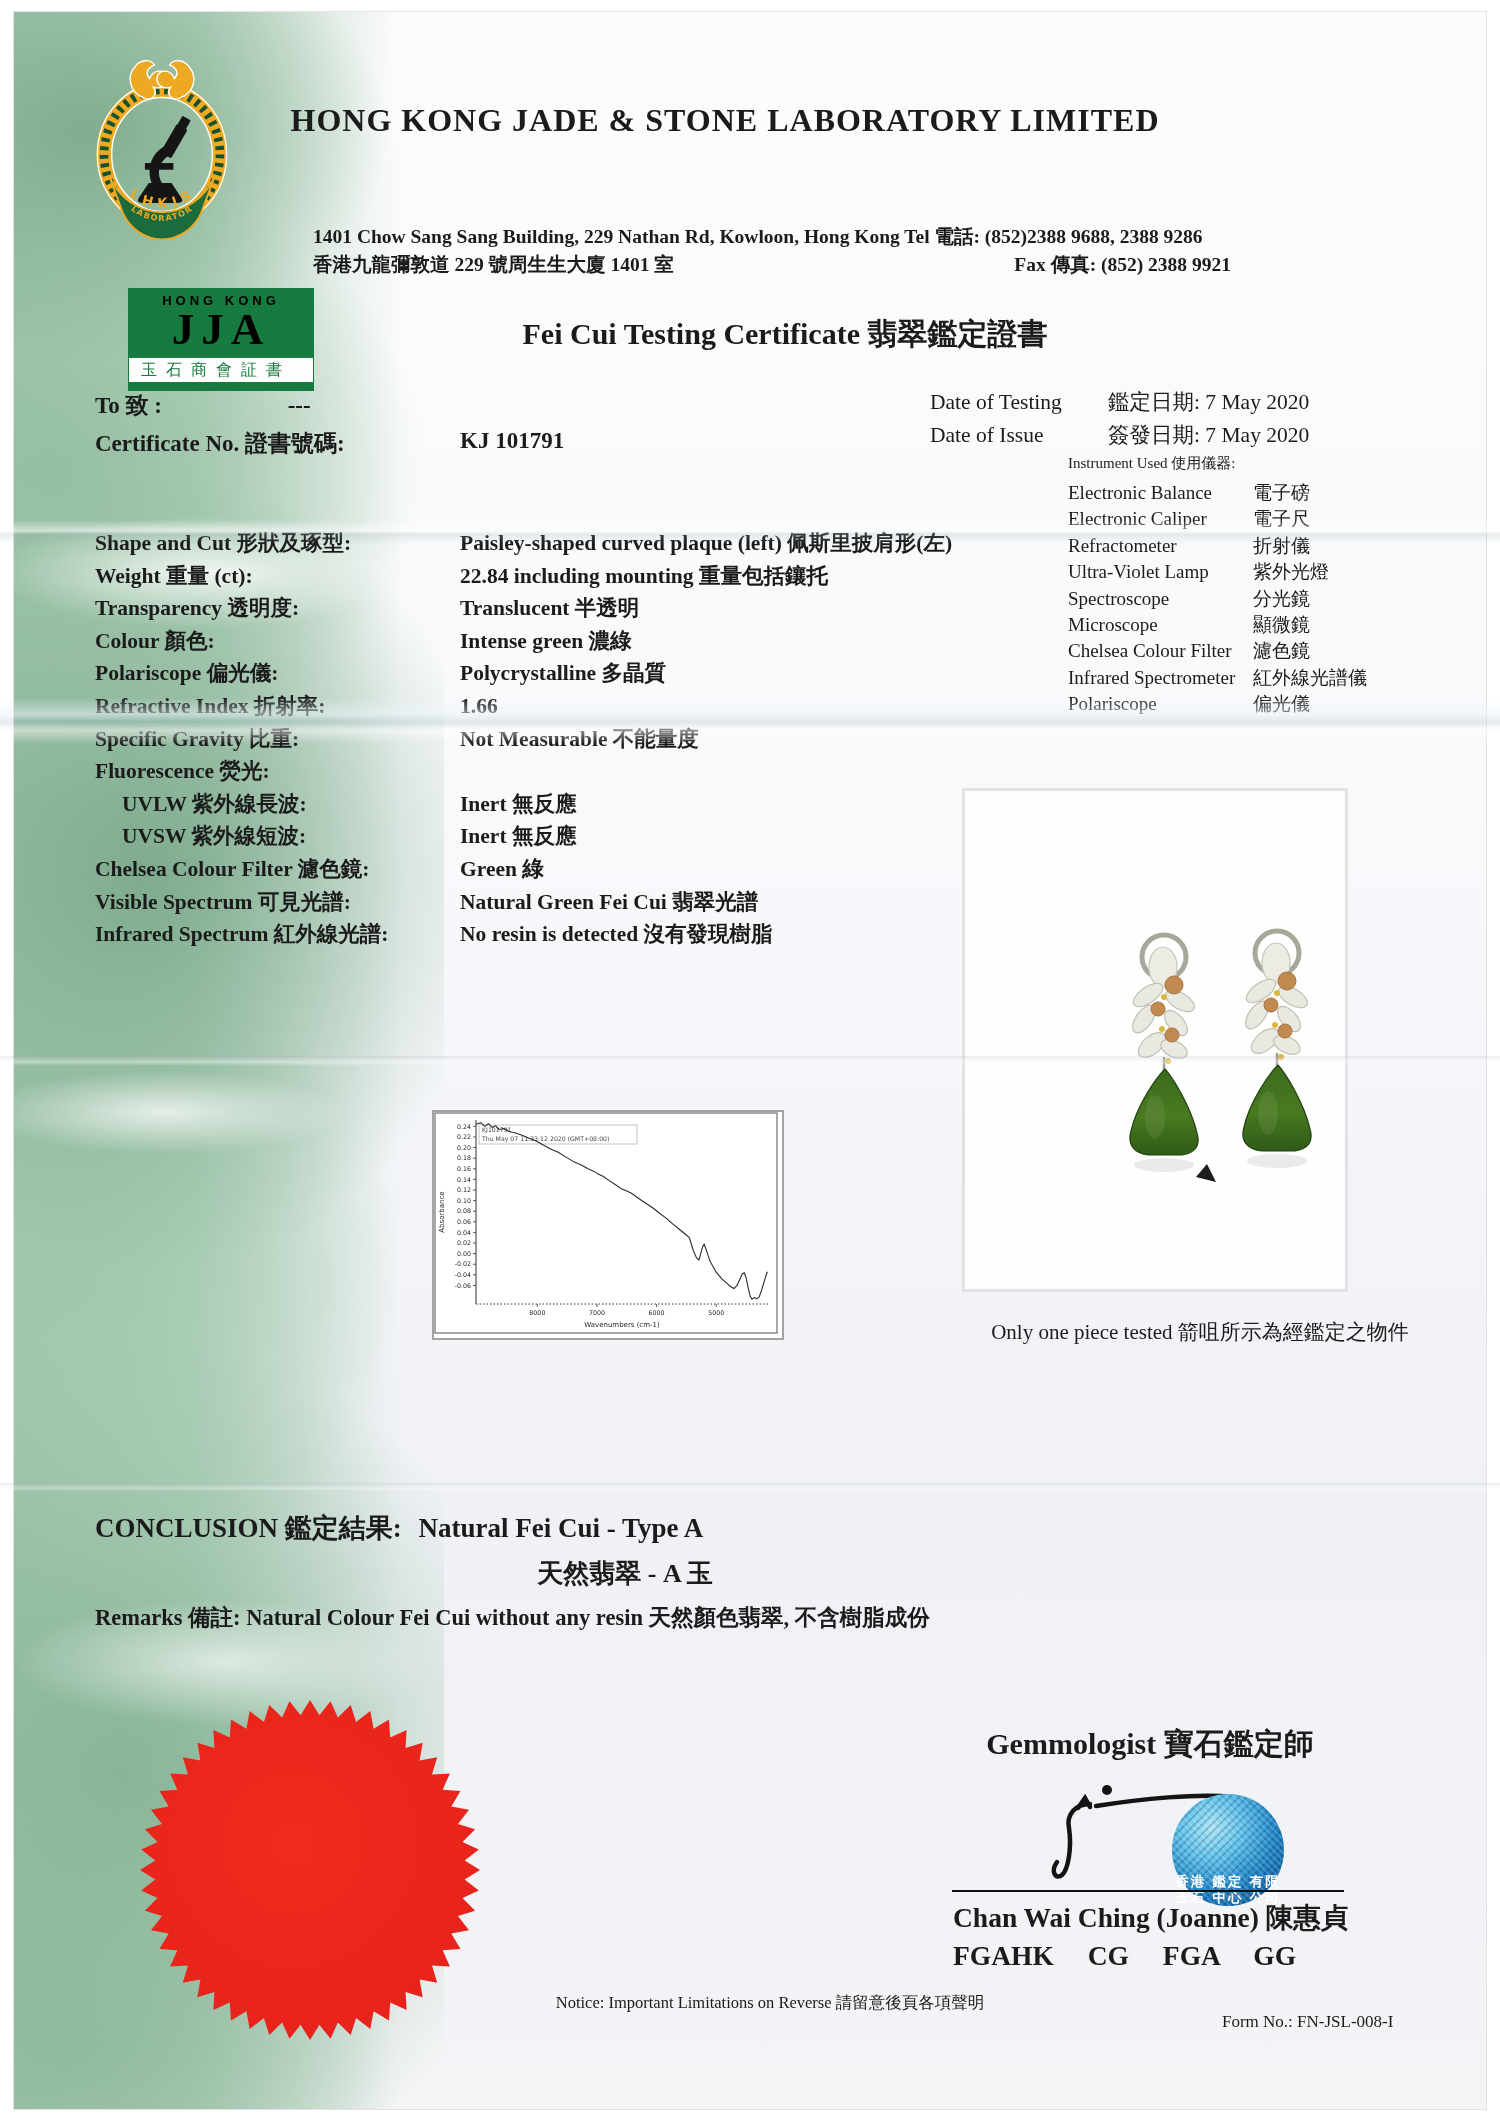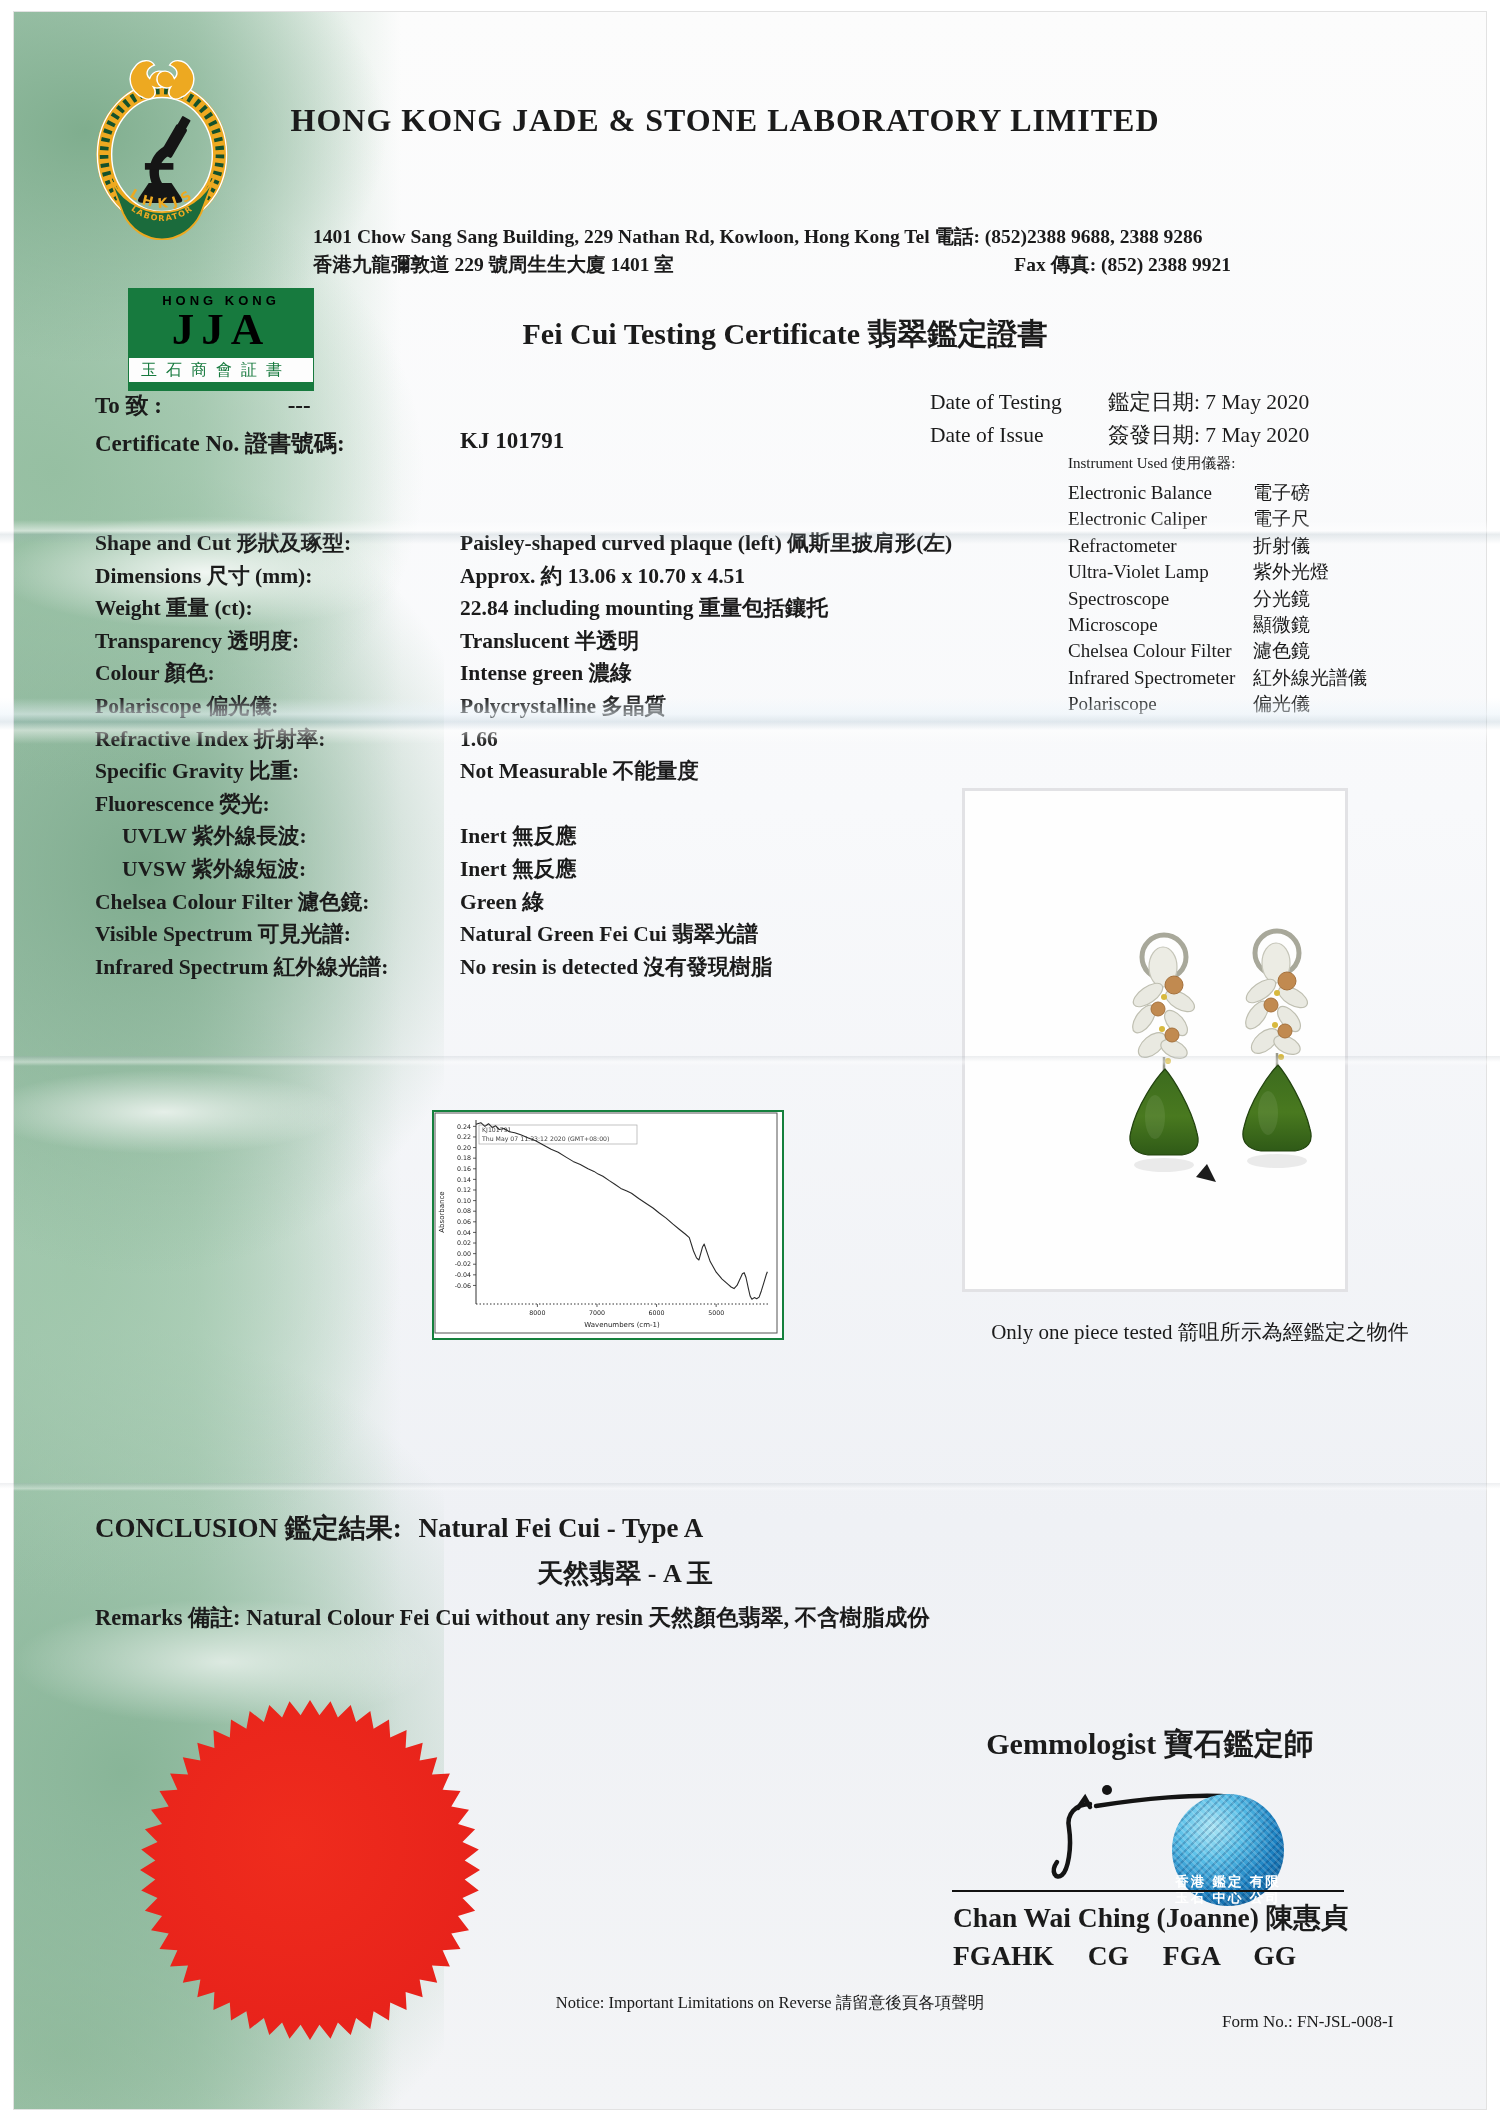--- a/index.html
+++ b/index.html
@@ -58,21 +58,21 @@
   .instruments{left:1068px;top:454px;}
   .instruments .hd{font-size:15px;font-weight:400;margin-bottom:7px;white-space:nowrap;}
   .instruments .row{display:flex;font-size:19px;line-height:26.4px;white-space:nowrap;}
   .instruments .en{min-width:185px;flex:none;}
 
   .props{left:95px;top:527px;width:900px;}
   .props .row{display:flex;font-size:21.5px;font-weight:700;line-height:32.6px;white-space:nowrap;}
   .props .l{width:365px;flex:none;box-sizing:border-box;}
   .props .row.ind .l{padding-left:27px;}
 
-  .chart-box{left:432px;top:1110px;width:348px;height:226px;border:2px solid #15803d;background:#fff;}
+  .chart-box{left:432px;top:1110px;width:348px;height:226px;border:2px solid #a3a3a3;background:#fff;}
   .photo{left:962px;top:788px;width:380px;height:498px;border:3px solid #e2e2e5;background:#fefefe;}
   .caption{left:930px;top:1318px;width:540px;text-align:center;font-size:21px;white-space:nowrap;}
 
   .concl1{left:95px;top:1510px;font-size:27px;font-weight:700;white-space:nowrap;}
   .concl1 .res{margin-left:10px;}
   .concl2{left:440px;top:1556px;width:370px;text-align:center;font-size:26px;font-weight:700;white-space:nowrap;}
   .remarks{left:95px;top:1602px;font-size:22.5px;font-weight:700;white-space:nowrap;}
 
   .seal{left:138px;top:1698px;}
   .gem-hd{left:940px;top:1724px;width:420px;text-align:center;font-size:30px;font-weight:700;white-space:nowrap;}
@@ -203,24 +203,20 @@
     <div class="row">
         <span class="en">Polariscope</span>
         <span>偏光儀</span>
       </div>
   </div>
 
   <div class="abs props">
     <div class="row">
         <span class="l">Shape and Cut  形狀及琢型:</span>
         <span>Paisley-shaped curved plaque (left)  佩斯里披肩形(左)</span>
-      </div>
-    <div class="row">
-        <span class="l">Dimensions  尺寸  (mm):</span>
-        <span>Approx. 約  13.06 x 10.70 x 4.51</span>
       </div>
     <div class="row">
         <span class="l">Weight  重量  (ct):</span>
         <span>22.84 including mounting  重量包括鑲托</span>
       </div>
     <div class="row">
         <span class="l">Transparency  透明度:</span>
         <span>Translucent  半透明</span>
       </div>
     <div class="row">

